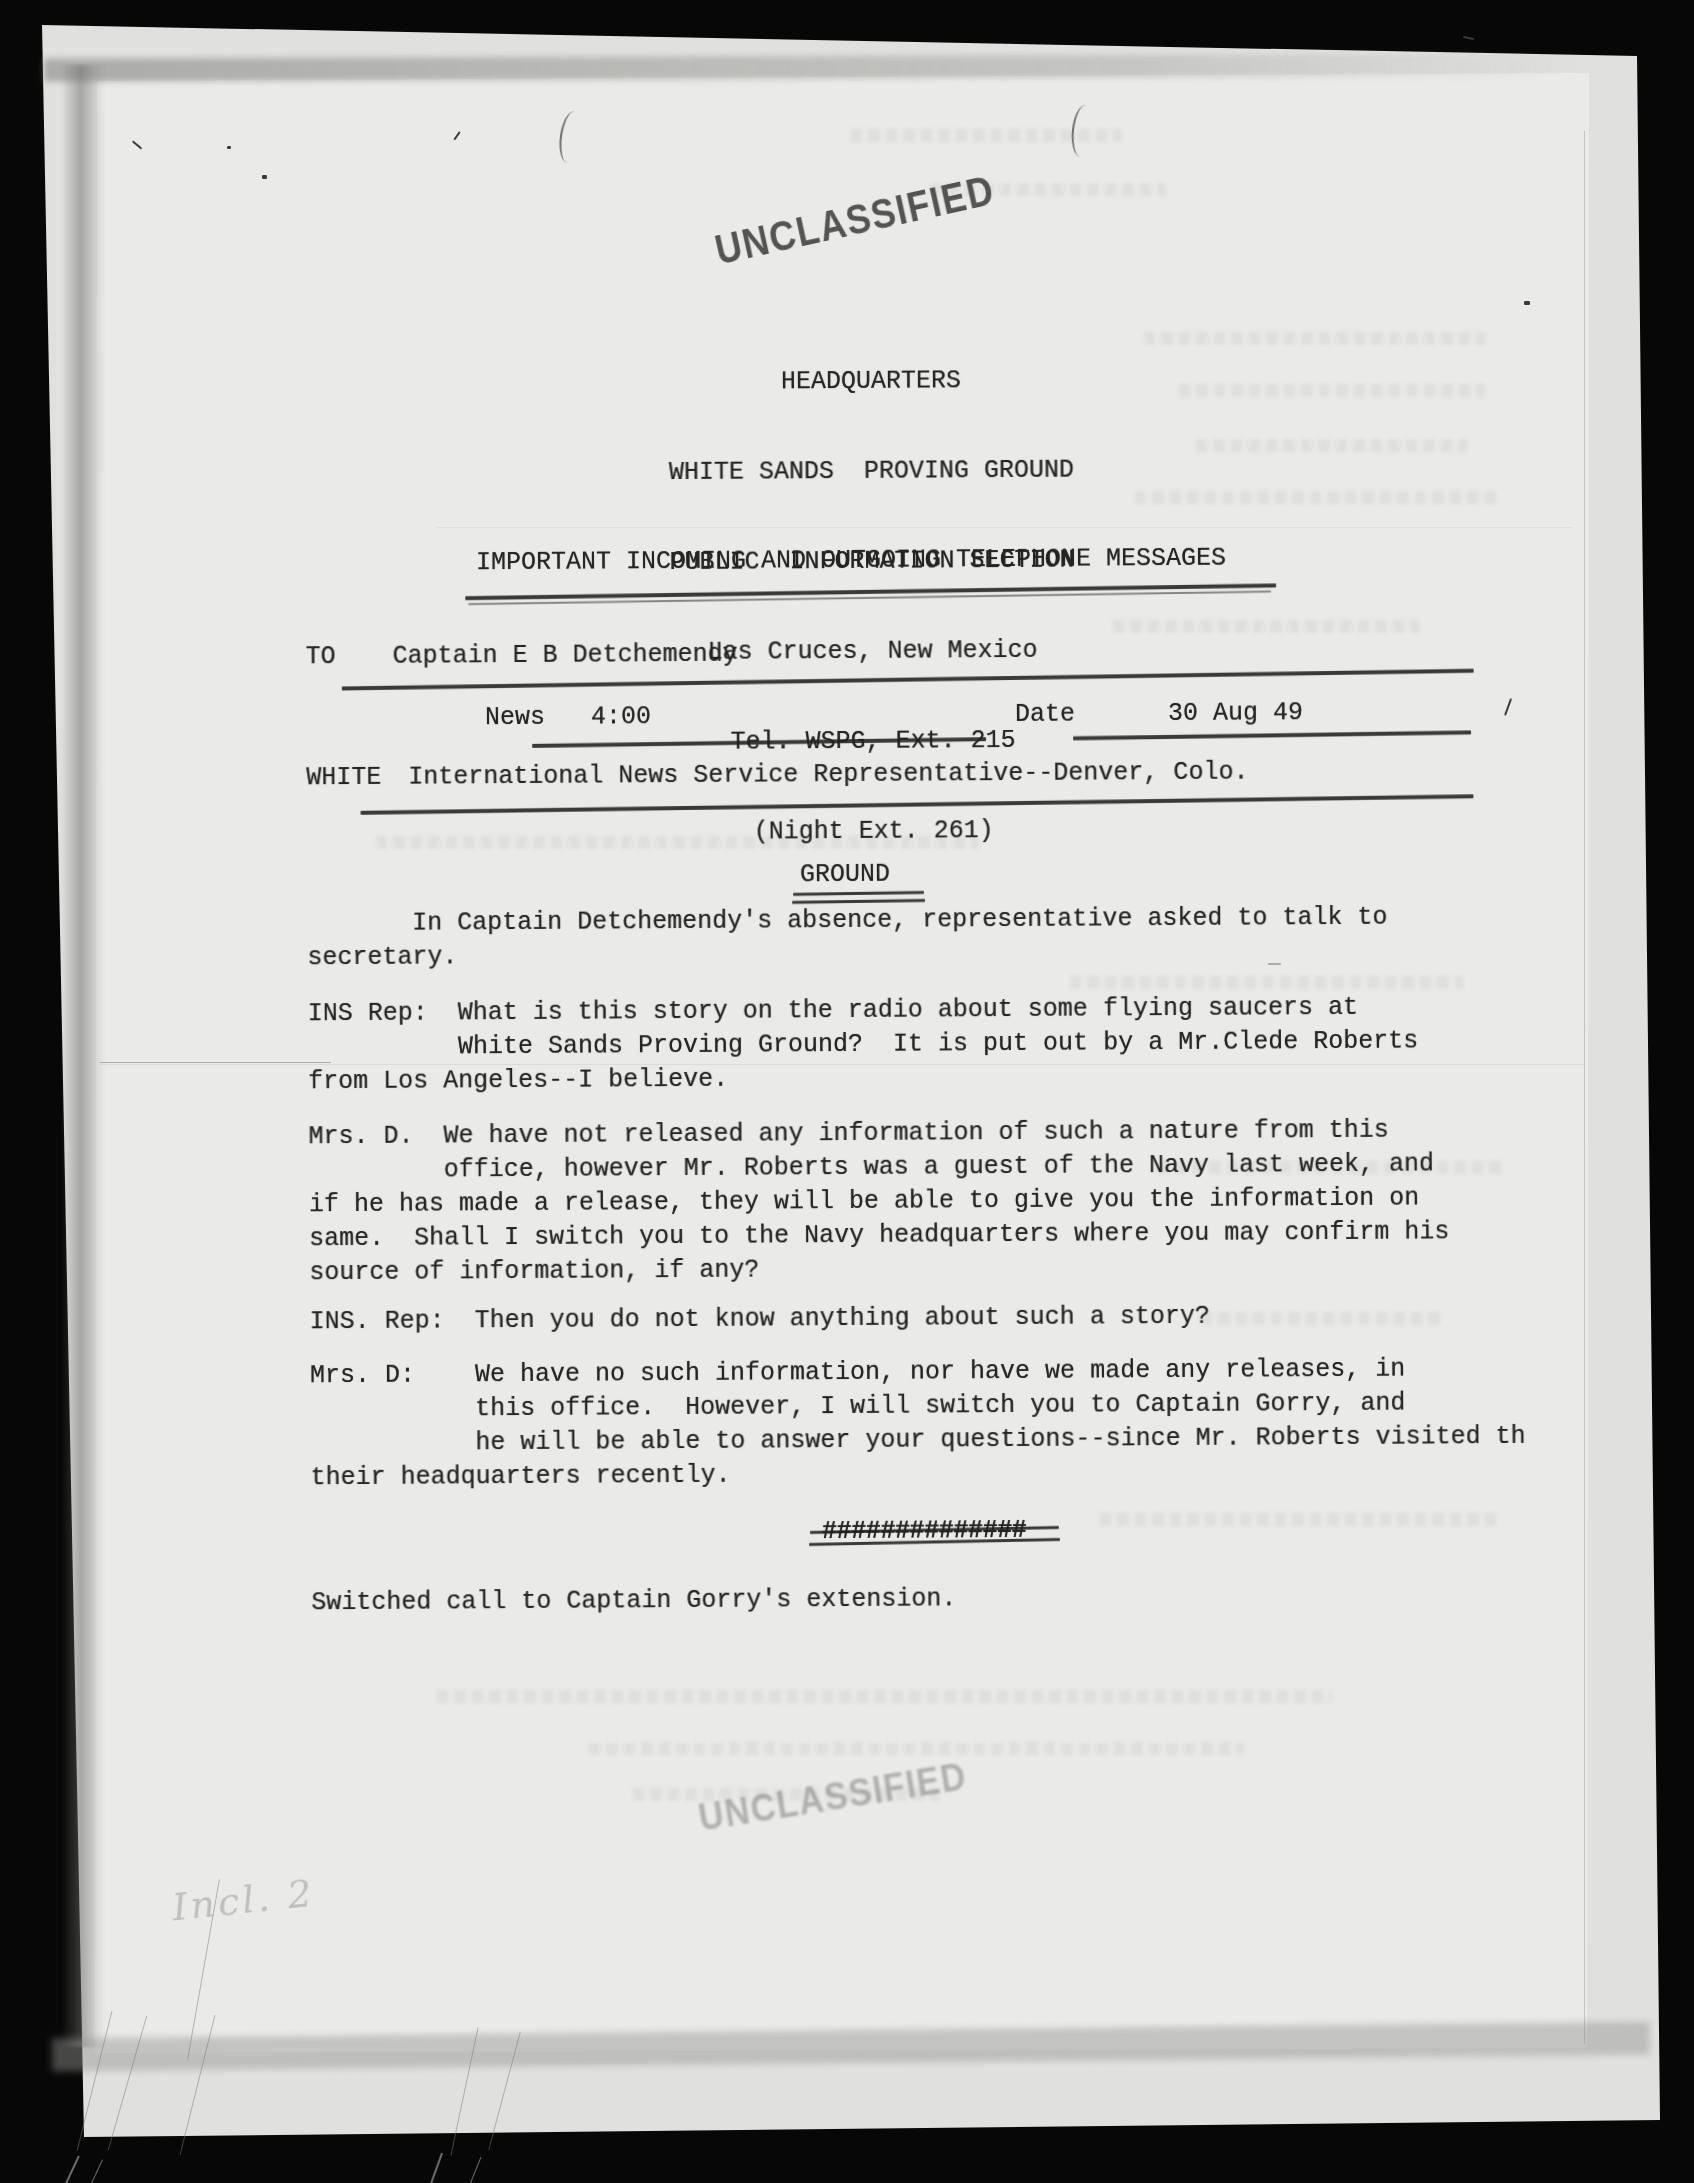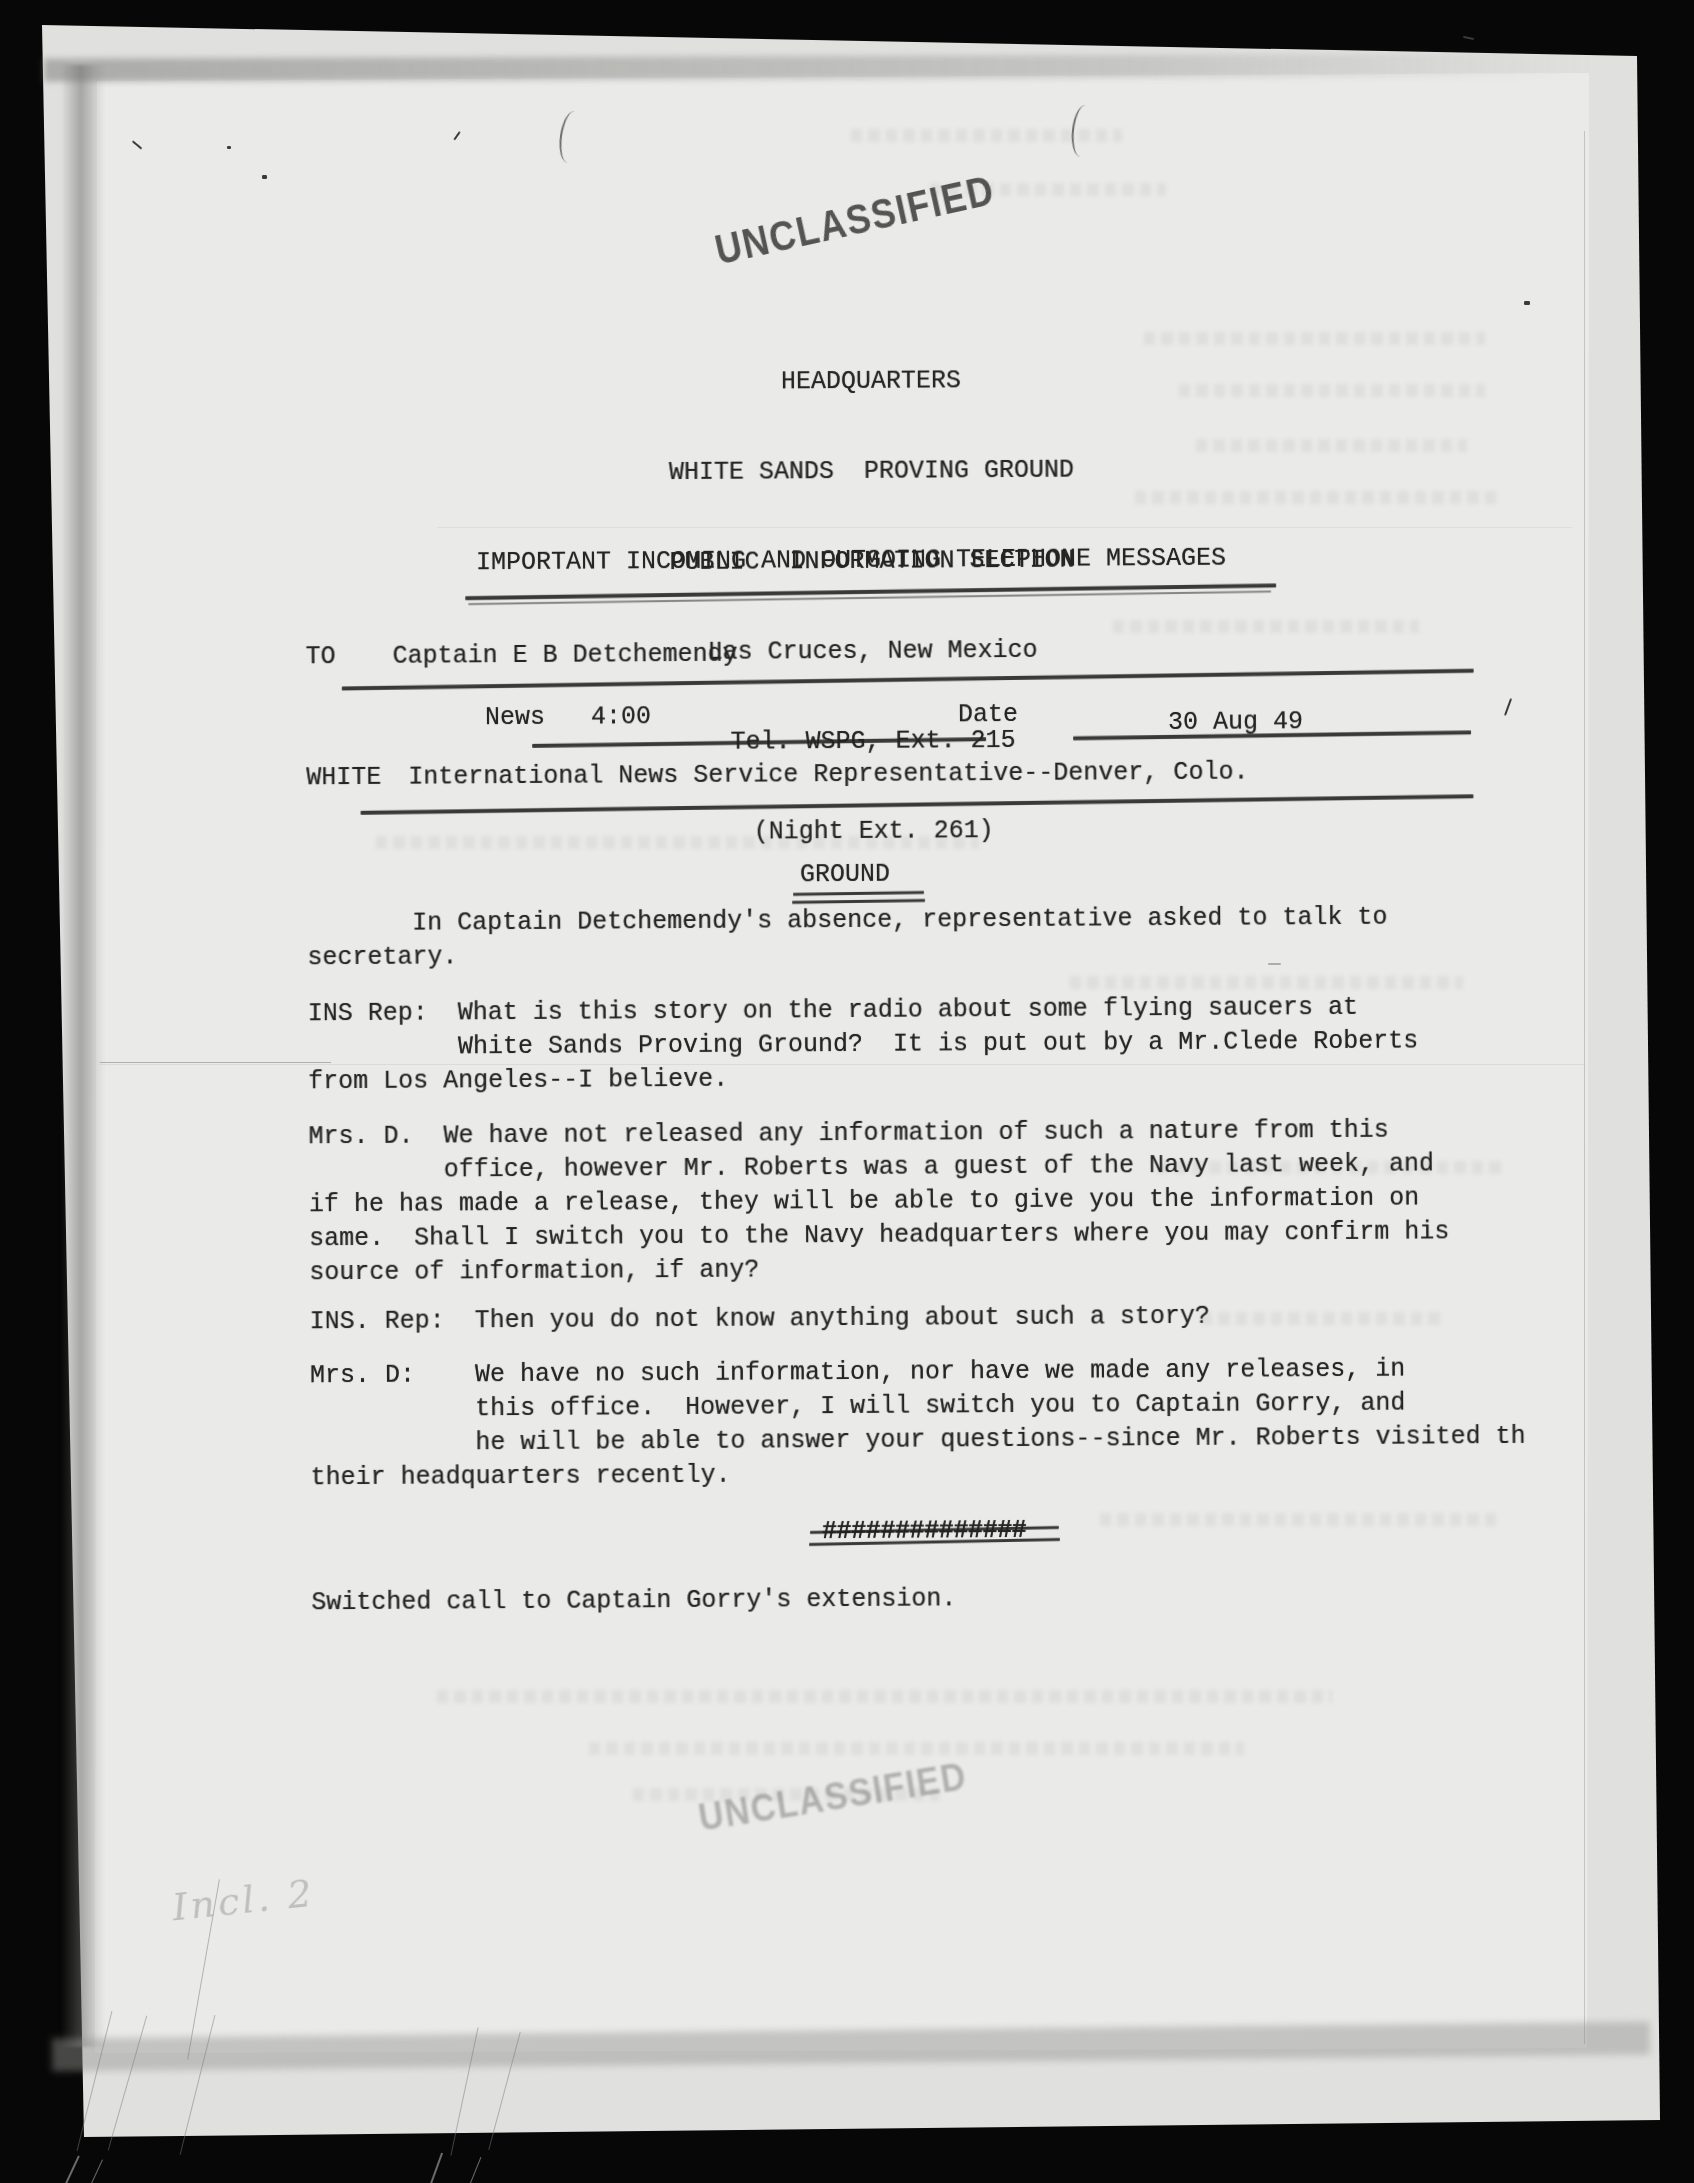--- a/index.html
+++ b/index.html
@@ -114,22 +114,22 @@
     <div class="uline" style="left:468px;top:590px;width:811px;height:3.9px;transform:rotate(-0.55deg);filter:blur(0.6px);"></div>
     <div class="uline" style="left:471px;top:597px;width:803px;height:2.2px;transform:rotate(-0.55deg);opacity:.5;"></div>
 
     <div class="mono" style="left:308px;top:637px;">TO</div>
     <div class="mono" style="left:395px;top:637px;">Captain E B Detchemendy</div>
     <div class="uline" style="left:344px;top:678px;width:1132px;height:3.5px;transform:rotate(-0.55deg);"></div>
 
     <div class="mono" style="left:487px;top:699px;">News</div>
     <div class="mono" style="left:593px;top:699px;">4:00</div>
     <div class="uline" style="left:534px;top:740px;width:454px;height:3.5px;transform:rotate(-0.5deg);"></div>
-    <div class="mono" style="left:960px;top:699px;text-align:center;">Date</div>
-    <div class="mono" style="left:1170px;top:699px;margin-top:9px;">30 Aug 49</div>
+    <div class="mono" style="left:1017px;top:699px;text-align:center;">Date</div>
+    <div class="mono" style="left:1170px;top:699px;">30 Aug 49</div>
     <div class="uline" style="left:1075px;top:736px;width:398px;height:3.5px;transform:rotate(-0.5deg);"></div>
 
     <div class="mono" style="left:308px;top:758px;">WHITE</div>
     <div class="mono" style="left:410px;top:758px;">International News Service Representative--Denver, Colo.</div>
     <div class="uline" style="left:362px;top:803px;width:1113px;height:3.5px;transform:rotate(-0.5deg);"></div>
 
     <div class="mono" style="left:801px;top:858px;">GROUND</div>
     <div class="uline" style="left:794px;top:892px;width:131px;height:2.6px;transform:rotate(-0.5deg);"></div>
     <div class="uline" style="left:793px;top:900px;width:133px;height:2.6px;transform:rotate(-0.5deg);"></div>
 

